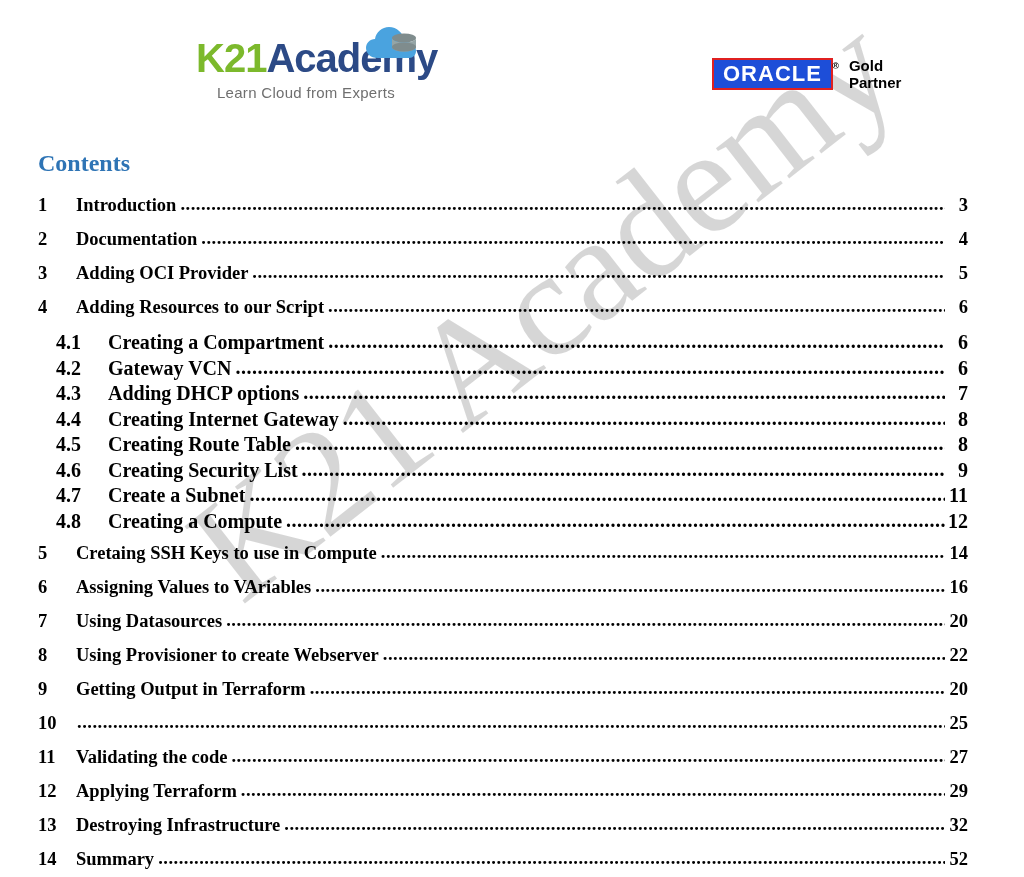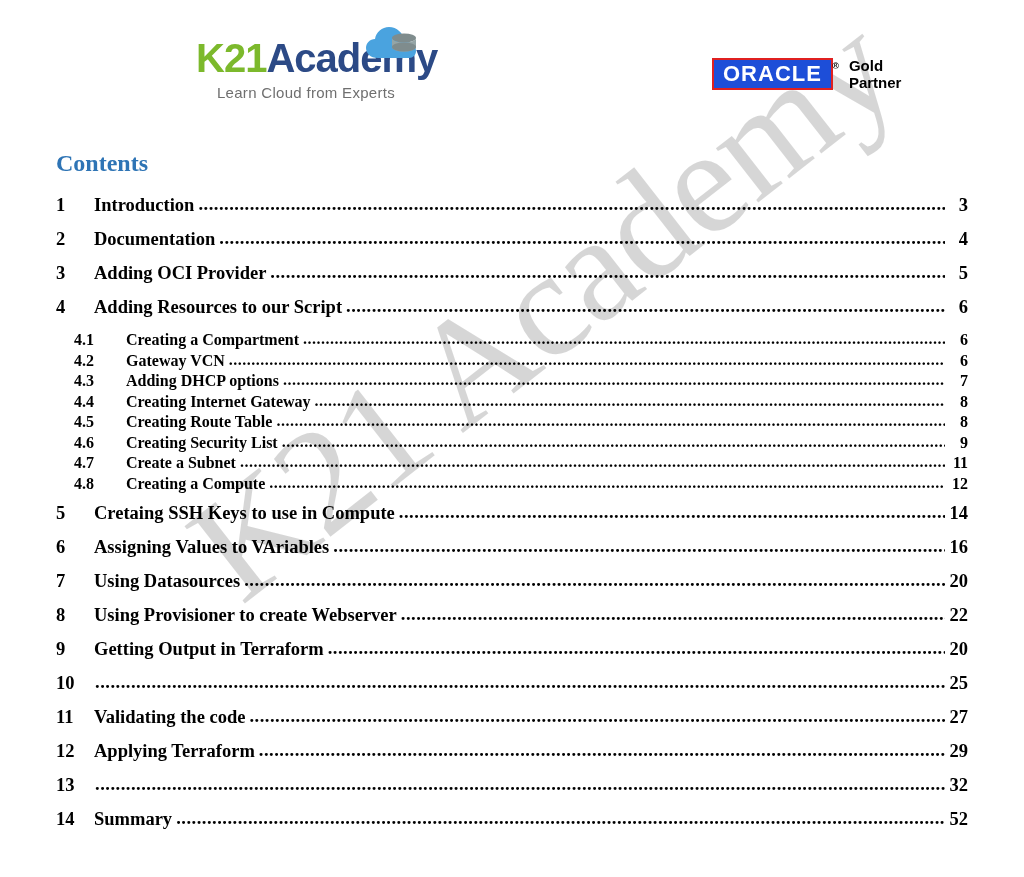--- a/index.html
+++ b/index.html
@@ -115,21 +115,21 @@
     font-family: "Liberation Sans", sans-serif;
     font-weight: bold;
     font-size: 15px;
     line-height: 1.15;
     color: #000;
     margin-left: 16px;
   }
 
   
   .contents-wrap {
-    padding-left: 56px;
+    padding-left: 38px;
     padding-right: 56px;
   }
   .contents-title {
     font-family: "Liberation Serif", serif;
     font-size: 24px;
     font-weight: bold;
     color: #2e74b5;
     margin: 0 0 18px 0;
   }
 
@@ -142,21 +142,21 @@
     display: flex;
     align-items: baseline;
     font-weight: bold;
     white-space: nowrap;
   }
   .toc-row.level1 {
     font-size: 18.5px;
     margin-bottom: 13px;
   }
   .toc-row.level2 {
-    font-size: 16px;
+    font-size: 20px;
     margin-bottom: 2.5px;
     justify-content: space-between;
   }
   .toc-num {
     flex: 0 0 auto;
   }
   .toc-row.level1 .toc-num { width: 38px; }
   .toc-row.level2 .toc-num { width: 52px; padding-left: 18px; box-sizing: content-box; }
   .toc-label {
     flex: 0 0 auto;
@@ -333,20 +333,21 @@
           <span class="toc-page">27</span>
         </li>
         <li class="toc-row level1">
           <span class="toc-num">12</span>
           <span class="toc-label">Applying Terraform</span>
           <span class="toc-dots">........................................................................................................................................................................................................</span>
           <span class="toc-page">29</span>
         </li>
         <li class="toc-row level1">
           <span class="toc-num">13</span>
+          <span class="toc-label">Destroying Infrastructure</span>
           <span class="toc-dots">........................................................................................................................................................................................................</span>
           <span class="toc-page">32</span>
         </li>
         <li class="toc-row level1">
           <span class="toc-num">14</span>
           <span class="toc-label">Summary</span>
           <span class="toc-dots">........................................................................................................................................................................................................</span>
           <span class="toc-page">52</span>
         </li>
       </ul>

